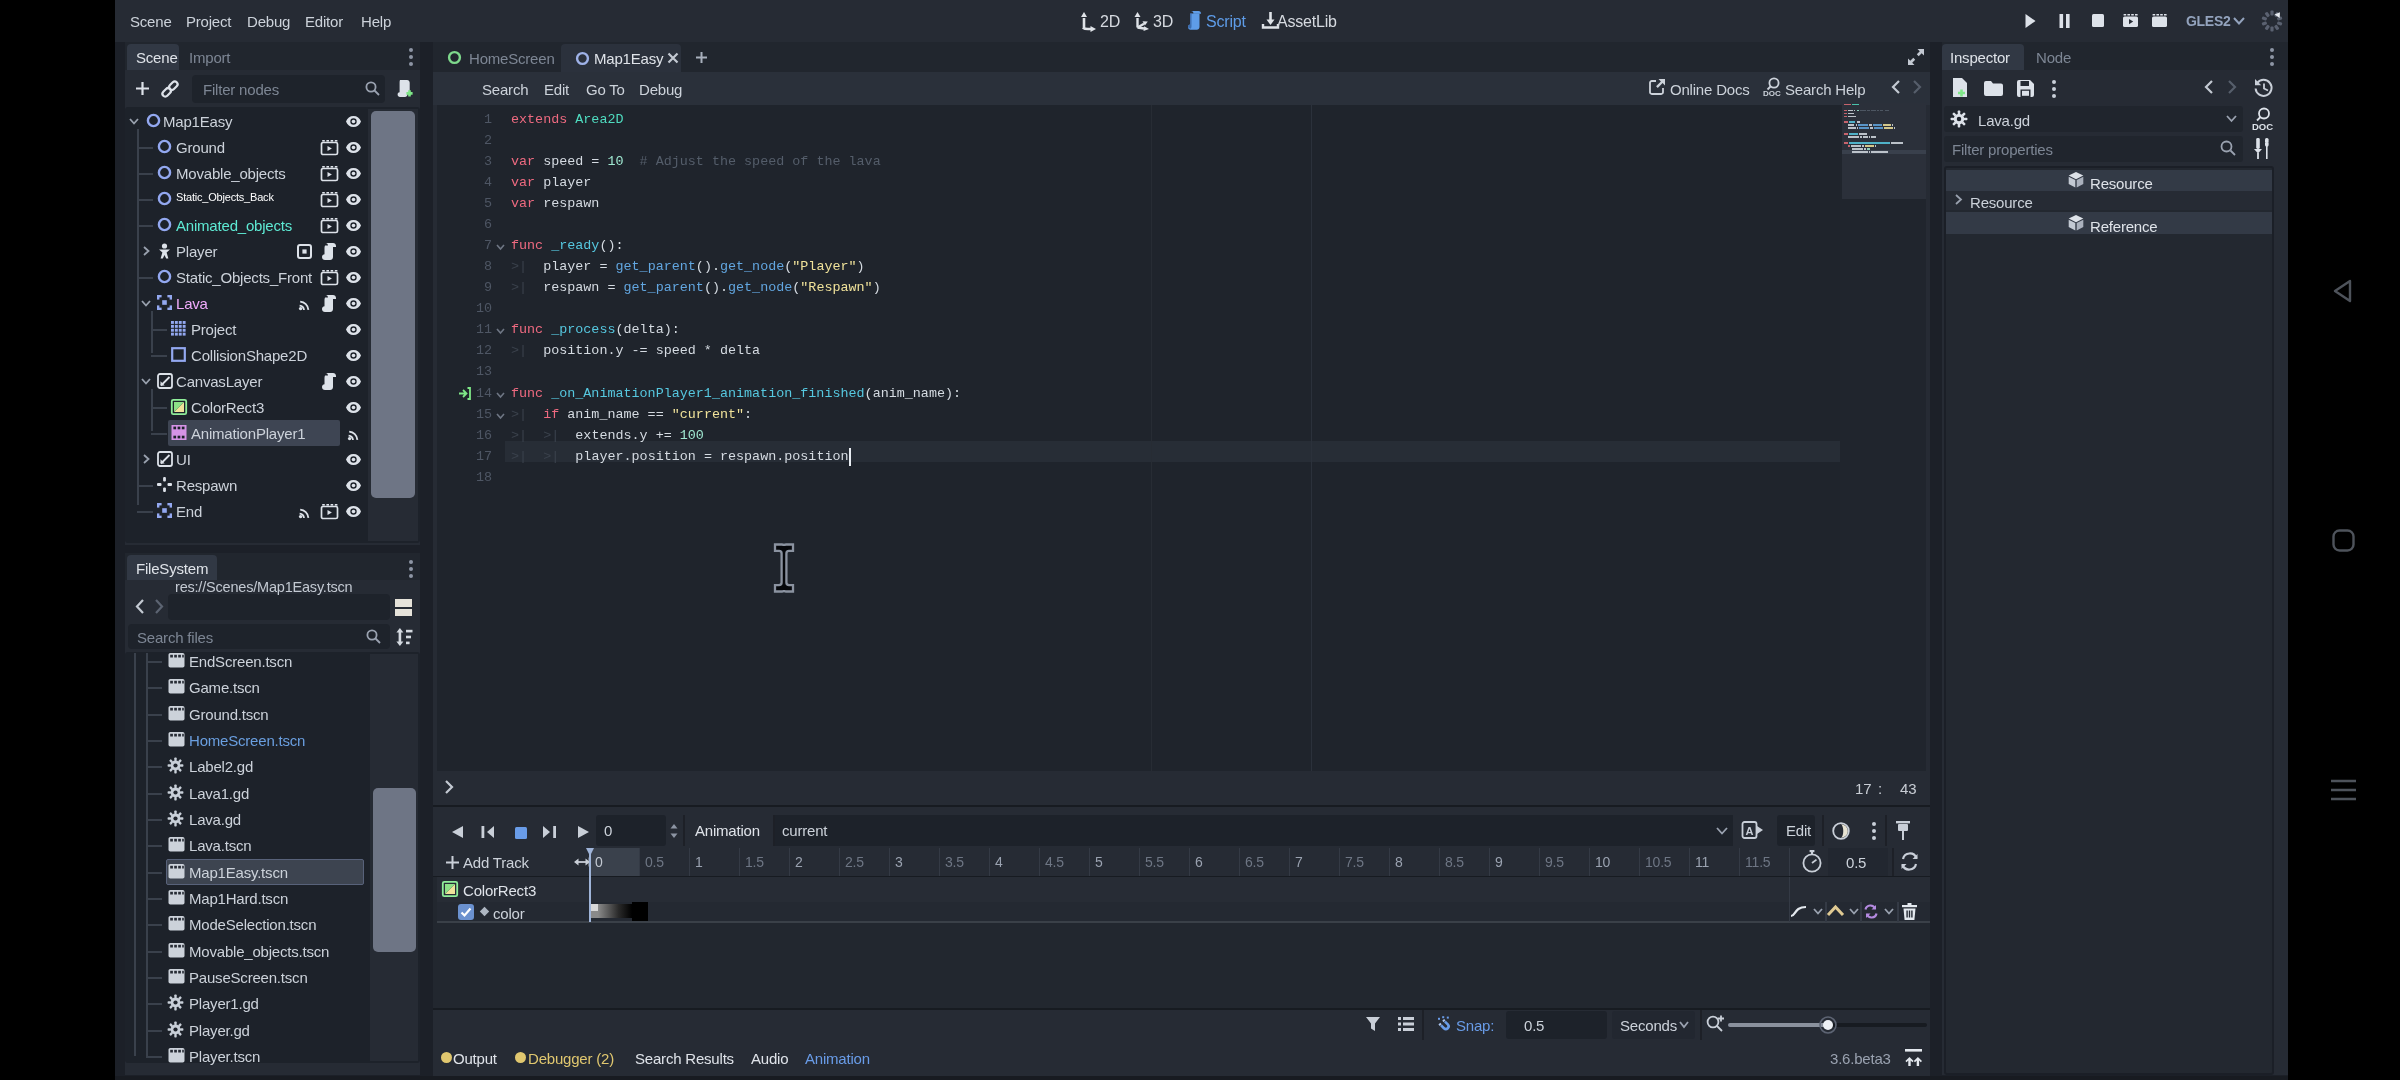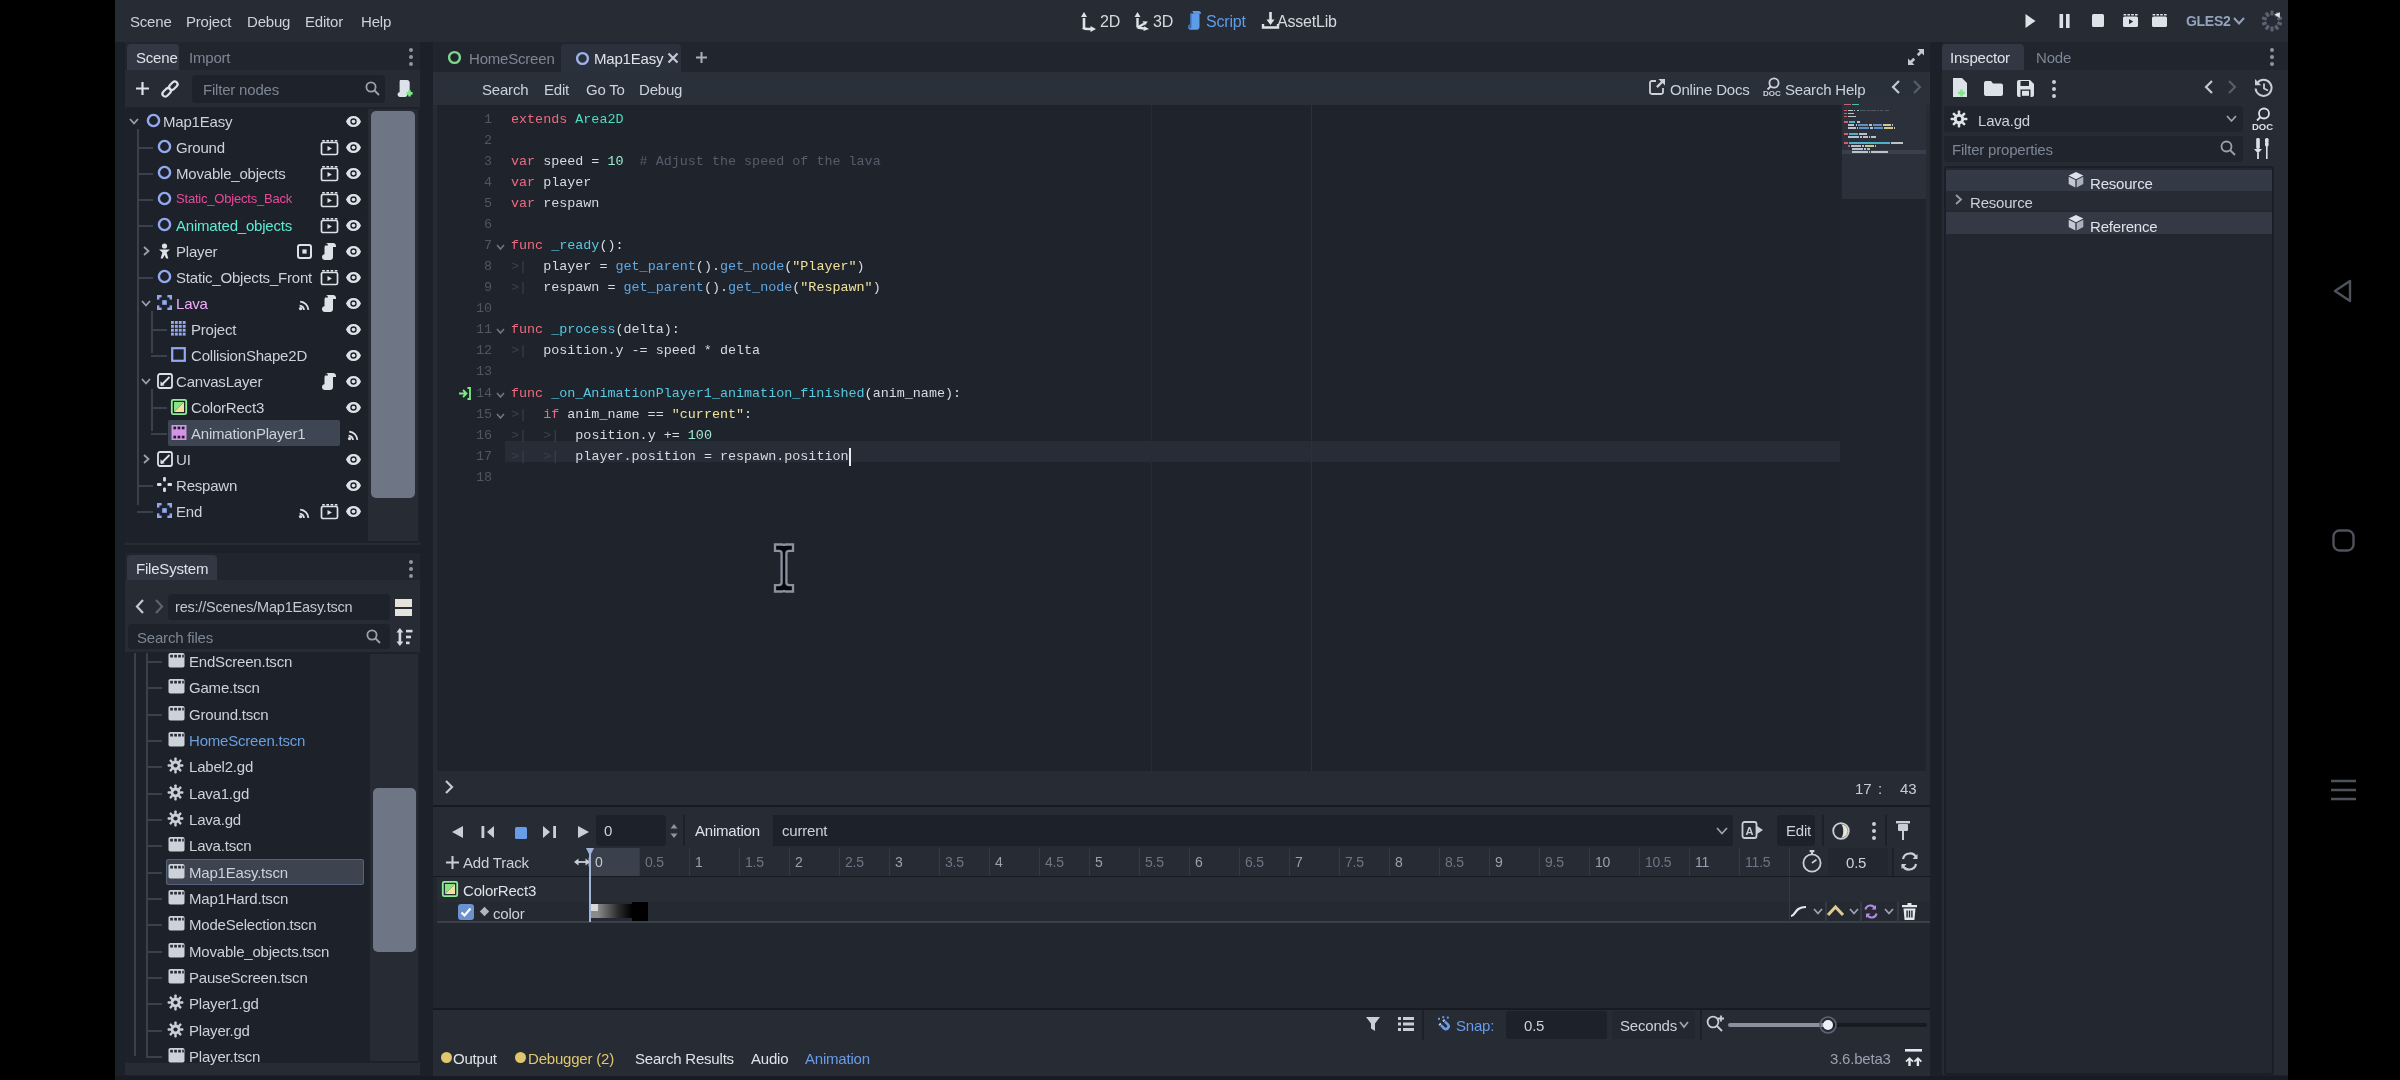--- a/index.html
+++ b/index.html
@@ -169,21 +169,21 @@
         <path d="M6.5 6l4.4 2.5-4.4 2.5z" fill="#dde2e9"></path>
       </svg>
       <svg class="i" style="left:230px;top:167px" width="17" height="13" viewBox="0 0 17 13">
         <path d="M8.5 1C5 1 2.2 3 1 6.5 2.2 10 5 12 8.5 12S14.8 10 16 6.5C14.8 3 12 1 8.5 1zm0 8.7a3.2 3.2 0 1 1 0-6.4 3.2 3.2 0 0 1 0 6.4z" fill="#dde2e9"></path>
         <circle cx="8.5" cy="6.5" r="1.8" fill="#dde2e9"></circle>
       </svg>
       <div class="ab" style="left:22px;top:199px;width:16px;height:1.5px;background:#3a414c;"></div>
       <svg class="i" style="left:42px;top:191px" width="15" height="15" viewBox="0 0 15 15">
         <circle cx="7.5" cy="7.5" r="5.6" fill="none" stroke="#93a8f0" stroke-width="2.4"></circle>
       </svg>
-      <div class="t" style="left:61px;top:192px;font-size:13px;color:#ec4899;">Static_Objects_Back</div>
+      <div class="t" style="left:61px;top:192px;font-size:11px;color:#ffffff;">Static_Objects_Back</div>
       <svg class="i" style="left:206px;top:192px" width="17" height="15" viewBox="0 0 17 15">
         <rect x="0.5" y="2.5" width="16" height="12" rx="1.6" fill="none" stroke="#dde2e9" stroke-width="1.7"></rect>
         <rect x="1.2" y="0" width="2.6" height="1.6" fill="#dde2e9"></rect>
         <rect x="5.4" y="0" width="2.6" height="1.6" fill="#dde2e9"></rect>
         <rect x="9.6" y="0" width="2.6" height="1.6" fill="#dde2e9"></rect>
         <rect x="13.8" y="0" width="2.6" height="1.6" fill="#dde2e9"></rect>
         <path d="M6.5 6l4.4 2.5-4.4 2.5z" fill="#dde2e9"></path>
       </svg>
       <svg class="i" style="left:230px;top:193px" width="17" height="13" viewBox="0 0 17 13">
         <path d="M8.5 1C5 1 2.2 3 1 6.5 2.2 10 5 12 8.5 12S14.8 10 16 6.5C14.8 3 12 1 8.5 1zm0 8.7a3.2 3.2 0 1 1 0-6.4 3.2 3.2 0 0 1 0 6.4z" fill="#dde2e9"></path>
@@ -431,21 +431,21 @@
           <circle cx="2" cy="16" r="2"></circle>
         </g>
       </svg>
       <svg class="i" style="left:20px;top:599px" width="9" height="15" viewBox="0 0 9 15">
         <path d="M8 1 2 7.5 8 14" stroke="#c3c9d2" stroke-width="2.2" fill="none"></path>
       </svg>
       <svg class="i" style="left:40px;top:599px" width="9" height="15" viewBox="0 0 9 15">
         <path d="M1 1l6 6.5L1 14" stroke="#5c6472" stroke-width="2.2" fill="none"></path>
       </svg>
       <div class="ab" style="left:53px;top:594px;width:222px;height:26px;background:#1e232b;border-radius:4px;"></div>
-      <div class="t" style="left:60px;top:600px;font-size:14.5px;color:#c3c9d2;">res://Scenes/Map1Easy.tscn</div>
+      <div class="t" style="left:60px;top:580px;font-size:14.5px;color:#c3c9d2;">res://Scenes/Map1Easy.tscn</div>
       <div class="ab" style="left:280px;top:599px;width:17px;height:8px;background:#e6e3da;"></div>
       <div class="ab" style="left:280px;top:609px;width:17px;height:7px;background:#e6e3da;"></div>
       <div class="ab" style="left:13px;top:624px;width:262px;height:25px;background:#1e232b;border-radius:4px;"></div>
       <div class="t" style="left:22px;top:630px;font-size:15px;color:#7d8694;">Search files</div>
       <svg class="i" style="left:251px;top:629px" width="15" height="15" viewBox="0 0 15 15">
         <circle cx="6" cy="6" r="4.6" stroke="#9aa2b0" stroke-width="1.8" fill="none"></circle>
         <path d="M9.5 9.5 14 14" stroke="#9aa2b0" stroke-width="1.8"></path>
       </svg>
       <svg class="i" style="left:281px;top:628px" width="17" height="18" viewBox="0 0 17 18">
         <g fill="#d4d9e0">
@@ -791,21 +791,21 @@
       <div class="cl" style="left:345px;top:323px;color:#4e5664;width:32px;text-align:right">11</div>
       <div class="cl" style="left:396px;top:323px"><span style="color:#ee6a80">func </span><span style="color:#56c8e0">_process</span><span style="color:#d5dbe2">(delta):</span></div>
       <div class="cl" style="left:345px;top:344px;color:#4e5664;width:32px;text-align:right">12</div>
       <div class="cl" style="left:396px;top:344px"><span style="color:#3a414c">&gt;|  </span><span style="color:#d5dbe2">position.y -= speed * delta</span></div>
       <div class="cl" style="left:345px;top:365px;color:#4e5664;width:32px;text-align:right">13</div>
       <div class="cl" style="left:345px;top:387px;color:#4e5664;width:32px;text-align:right">14</div>
       <div class="cl" style="left:396px;top:387px"><span style="color:#ee6a80">func </span><span style="color:#56c8e0">_on_AnimationPlayer1_animation_finished</span><span style="color:#d5dbe2">(anim_name):</span></div>
       <div class="cl" style="left:345px;top:408px;color:#4e5664;width:32px;text-align:right">15</div>
       <div class="cl" style="left:396px;top:408px"><span style="color:#3a414c">&gt;|  </span><span style="color:#ee6a80">if </span><span style="color:#d5dbe2">anim_name == </span><span style="color:#f0e29a">"current"</span><span style="color:#d5dbe2">:</span></div>
       <div class="cl" style="left:345px;top:429px;color:#4e5664;width:32px;text-align:right">16</div>
-      <div class="cl" style="left:396px;top:429px"><span style="color:#3a414c">&gt;|  </span><span style="color:#3a414c">&gt;|  </span><span style="color:#d5dbe2">position.y += </span><span style="color:#9fe8d1">100</span></div>
+      <div class="cl" style="left:396px;top:429px"><span style="color:#3a414c">&gt;|  </span><span style="color:#3a414c">&gt;|  </span><span style="color:#d5dbe2">extends.y += </span><span style="color:#9fe8d1">100</span></div>
       <div class="cl" style="left:345px;top:450px;color:#4e5664;width:32px;text-align:right">17</div>
       <div class="cl" style="left:396px;top:450px"><span style="color:#3a414c">&gt;|  </span><span style="color:#3a414c">&gt;|  </span><span style="color:#d5dbe2">player.position = respawn.position</span></div>
       <div class="cl" style="left:345px;top:471px;color:#4e5664;width:32px;text-align:right">18</div>
       <svg class="i" style="left:381px;top:244px" width="9" height="6" viewBox="0 0 9 6">
         <path d="M1 1l3.5 4L8 1" stroke="#6e7684" stroke-width="1.6" fill="none"></path>
       </svg>
       <svg class="i" style="left:381px;top:328px" width="9" height="6" viewBox="0 0 9 6">
         <path d="M1 1l3.5 4L8 1" stroke="#6e7684" stroke-width="1.6" fill="none"></path>
       </svg>
       <svg class="i" style="left:381px;top:392px" width="9" height="6" viewBox="0 0 9 6">

